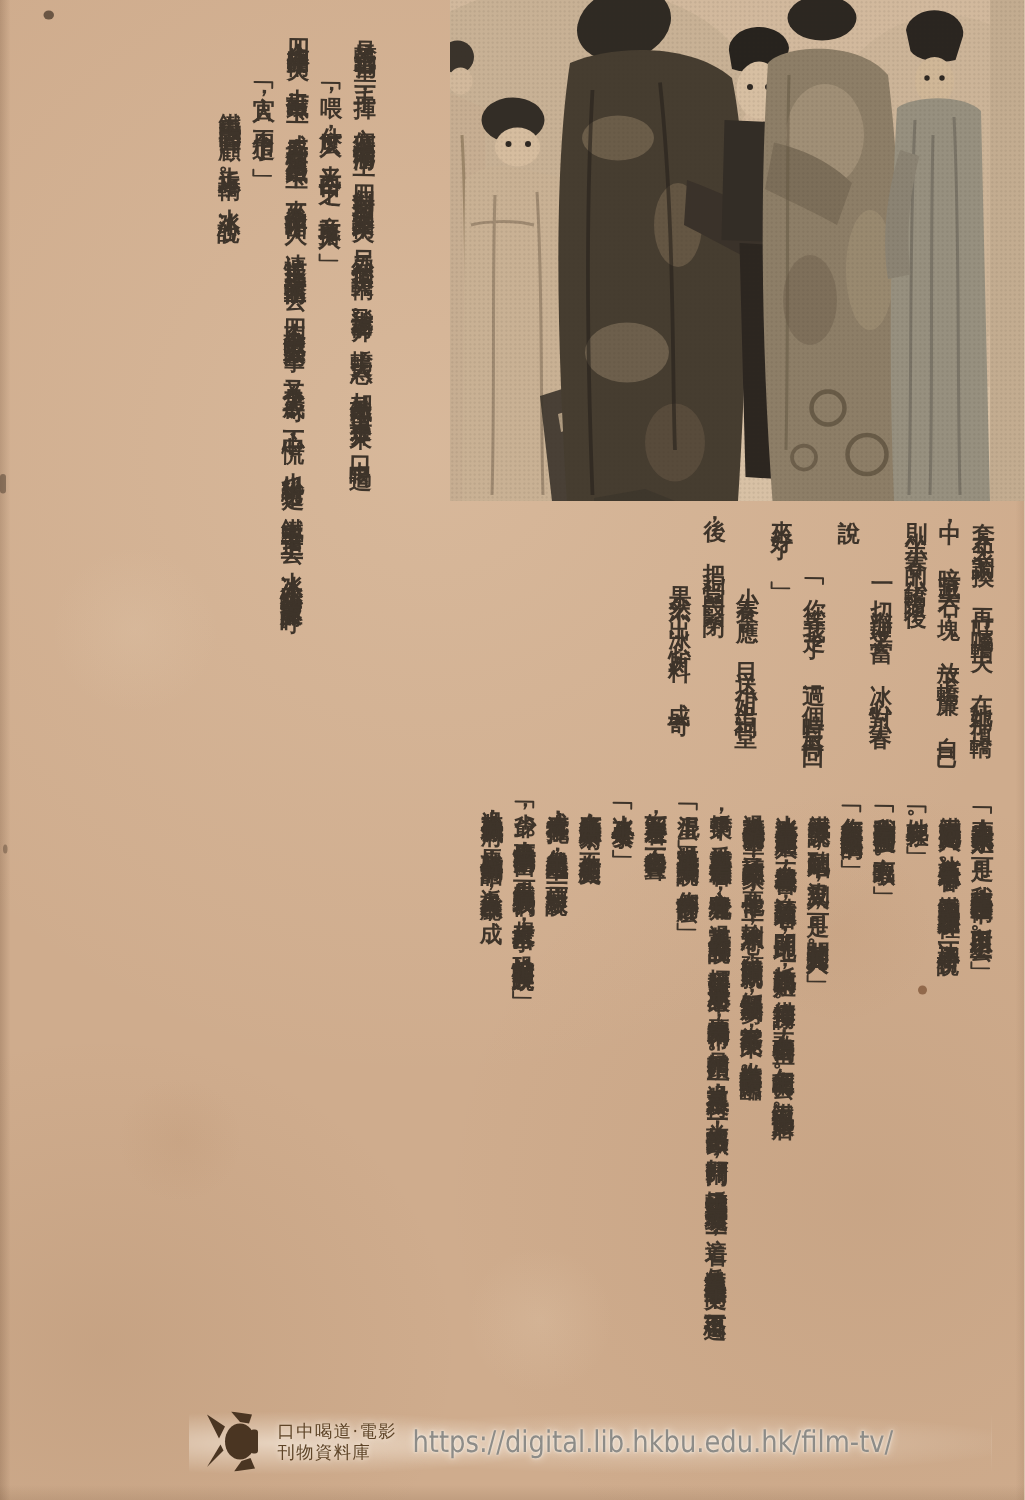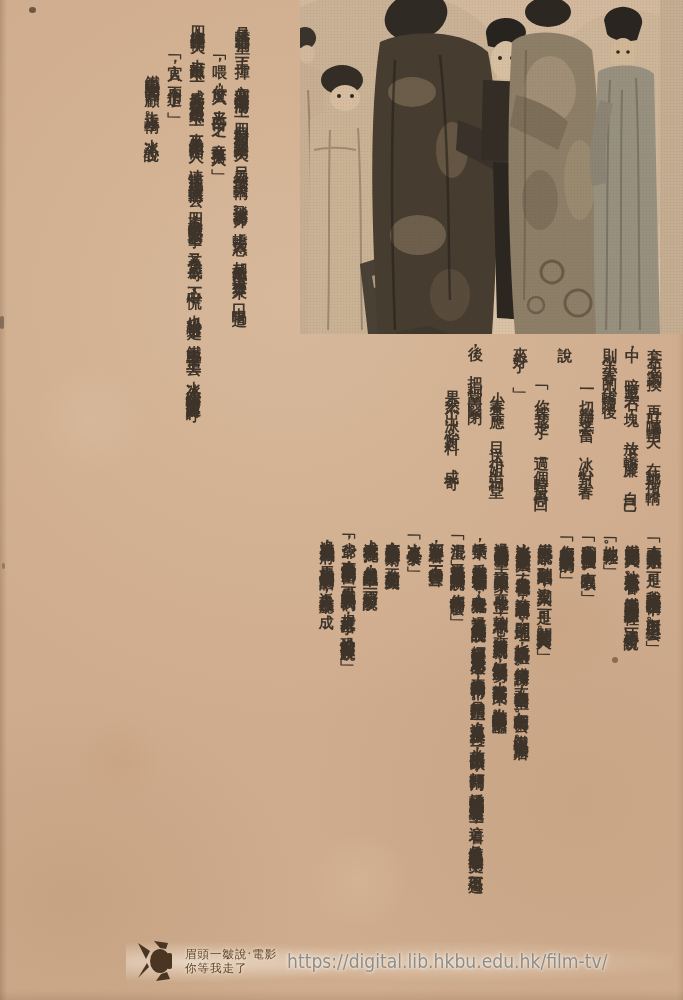--- a/index.html
+++ b/index.html
@@ -174,22 +174,22 @@
       <g fill="#4a3522">
         <ellipse cx="24" cy="20" rx="10" ry="12"></ellipse>
         <polygon points="14,10 2,2 10,18"></polygon>
         <polygon points="13,26 2,37 11,22"></polygon>
         <polygon points="24,7 18,0 32,2 30,8"></polygon>
         <polygon points="25,33 20,40 34,38 31,31"></polygon>
         <rect x="31" y="12" width="5" height="16" rx="2"></rect>
       </g>
     </svg>
     <div class="wm-brand">
-      <div>眉頭一皺說·電影</div>
-      <div>你等我走了</div>
+      <div>口中喝道·電影</div>
+      <div>刊物資料庫</div>
     </div>
     <div class="wm-url">https://digital.lib.hkbu.edu.hk/film-tv/</div>
   </div>
 
   <div class="speck sp1"></div>
   <div class="speck sp2"></div>
   <div class="speck sp3"></div>
   <div class="speck sp4"></div>
 </div>
 

